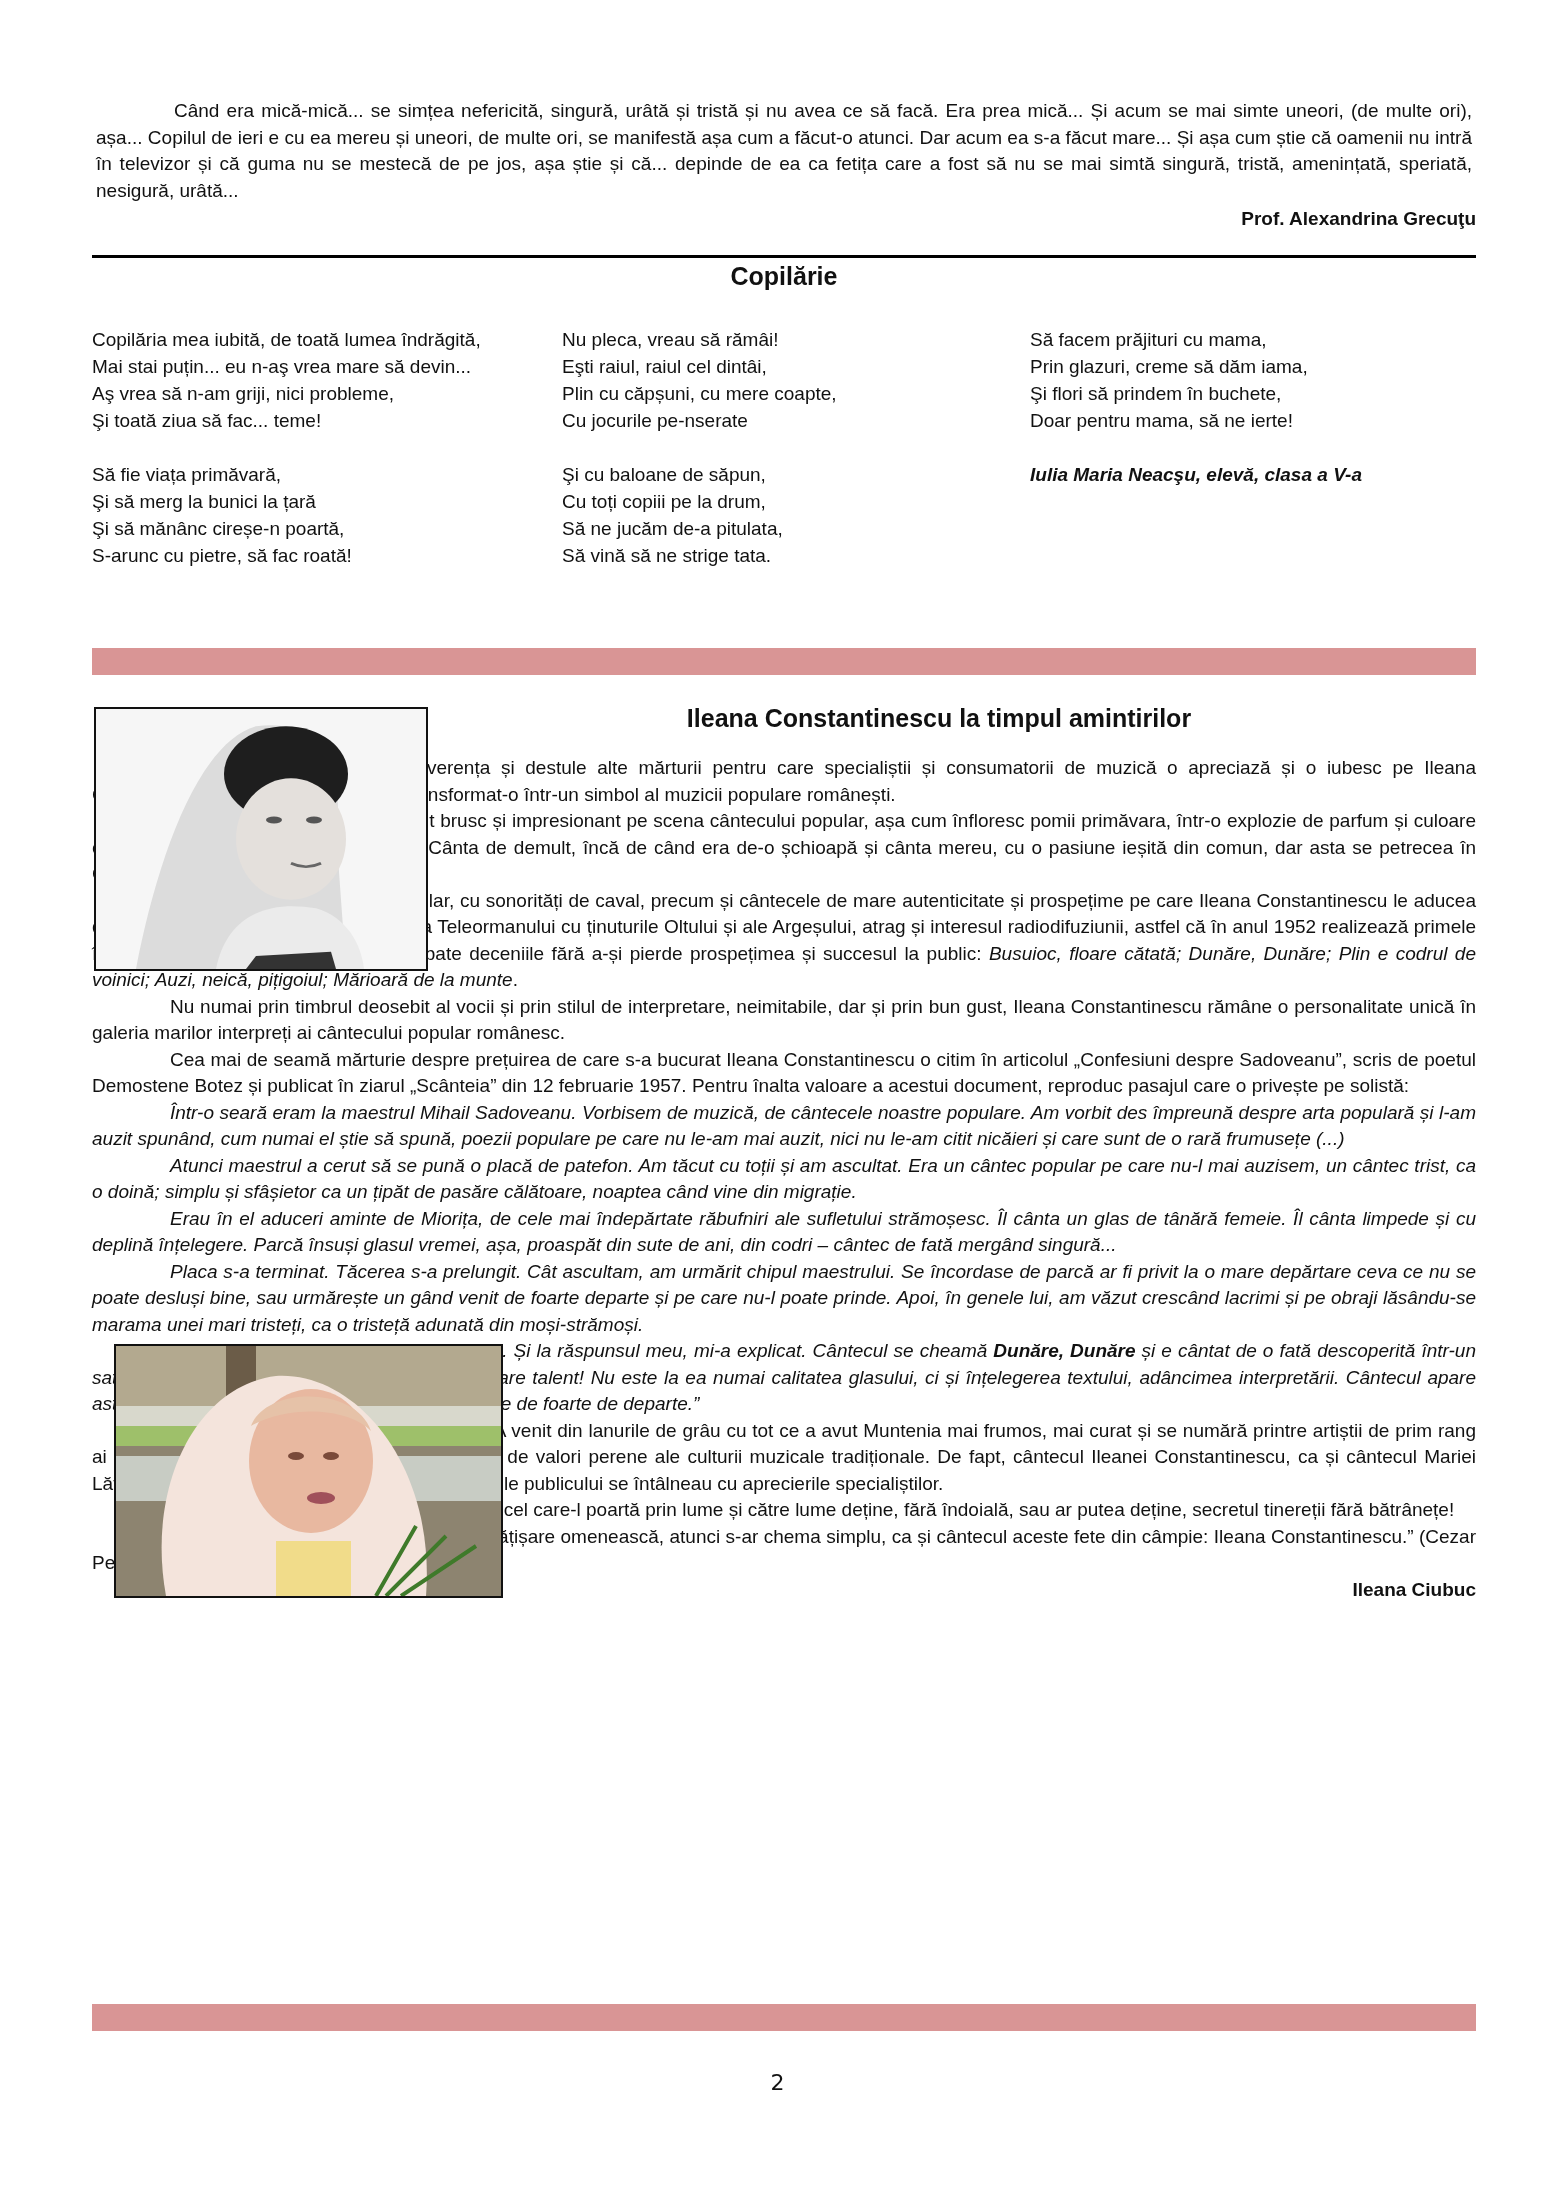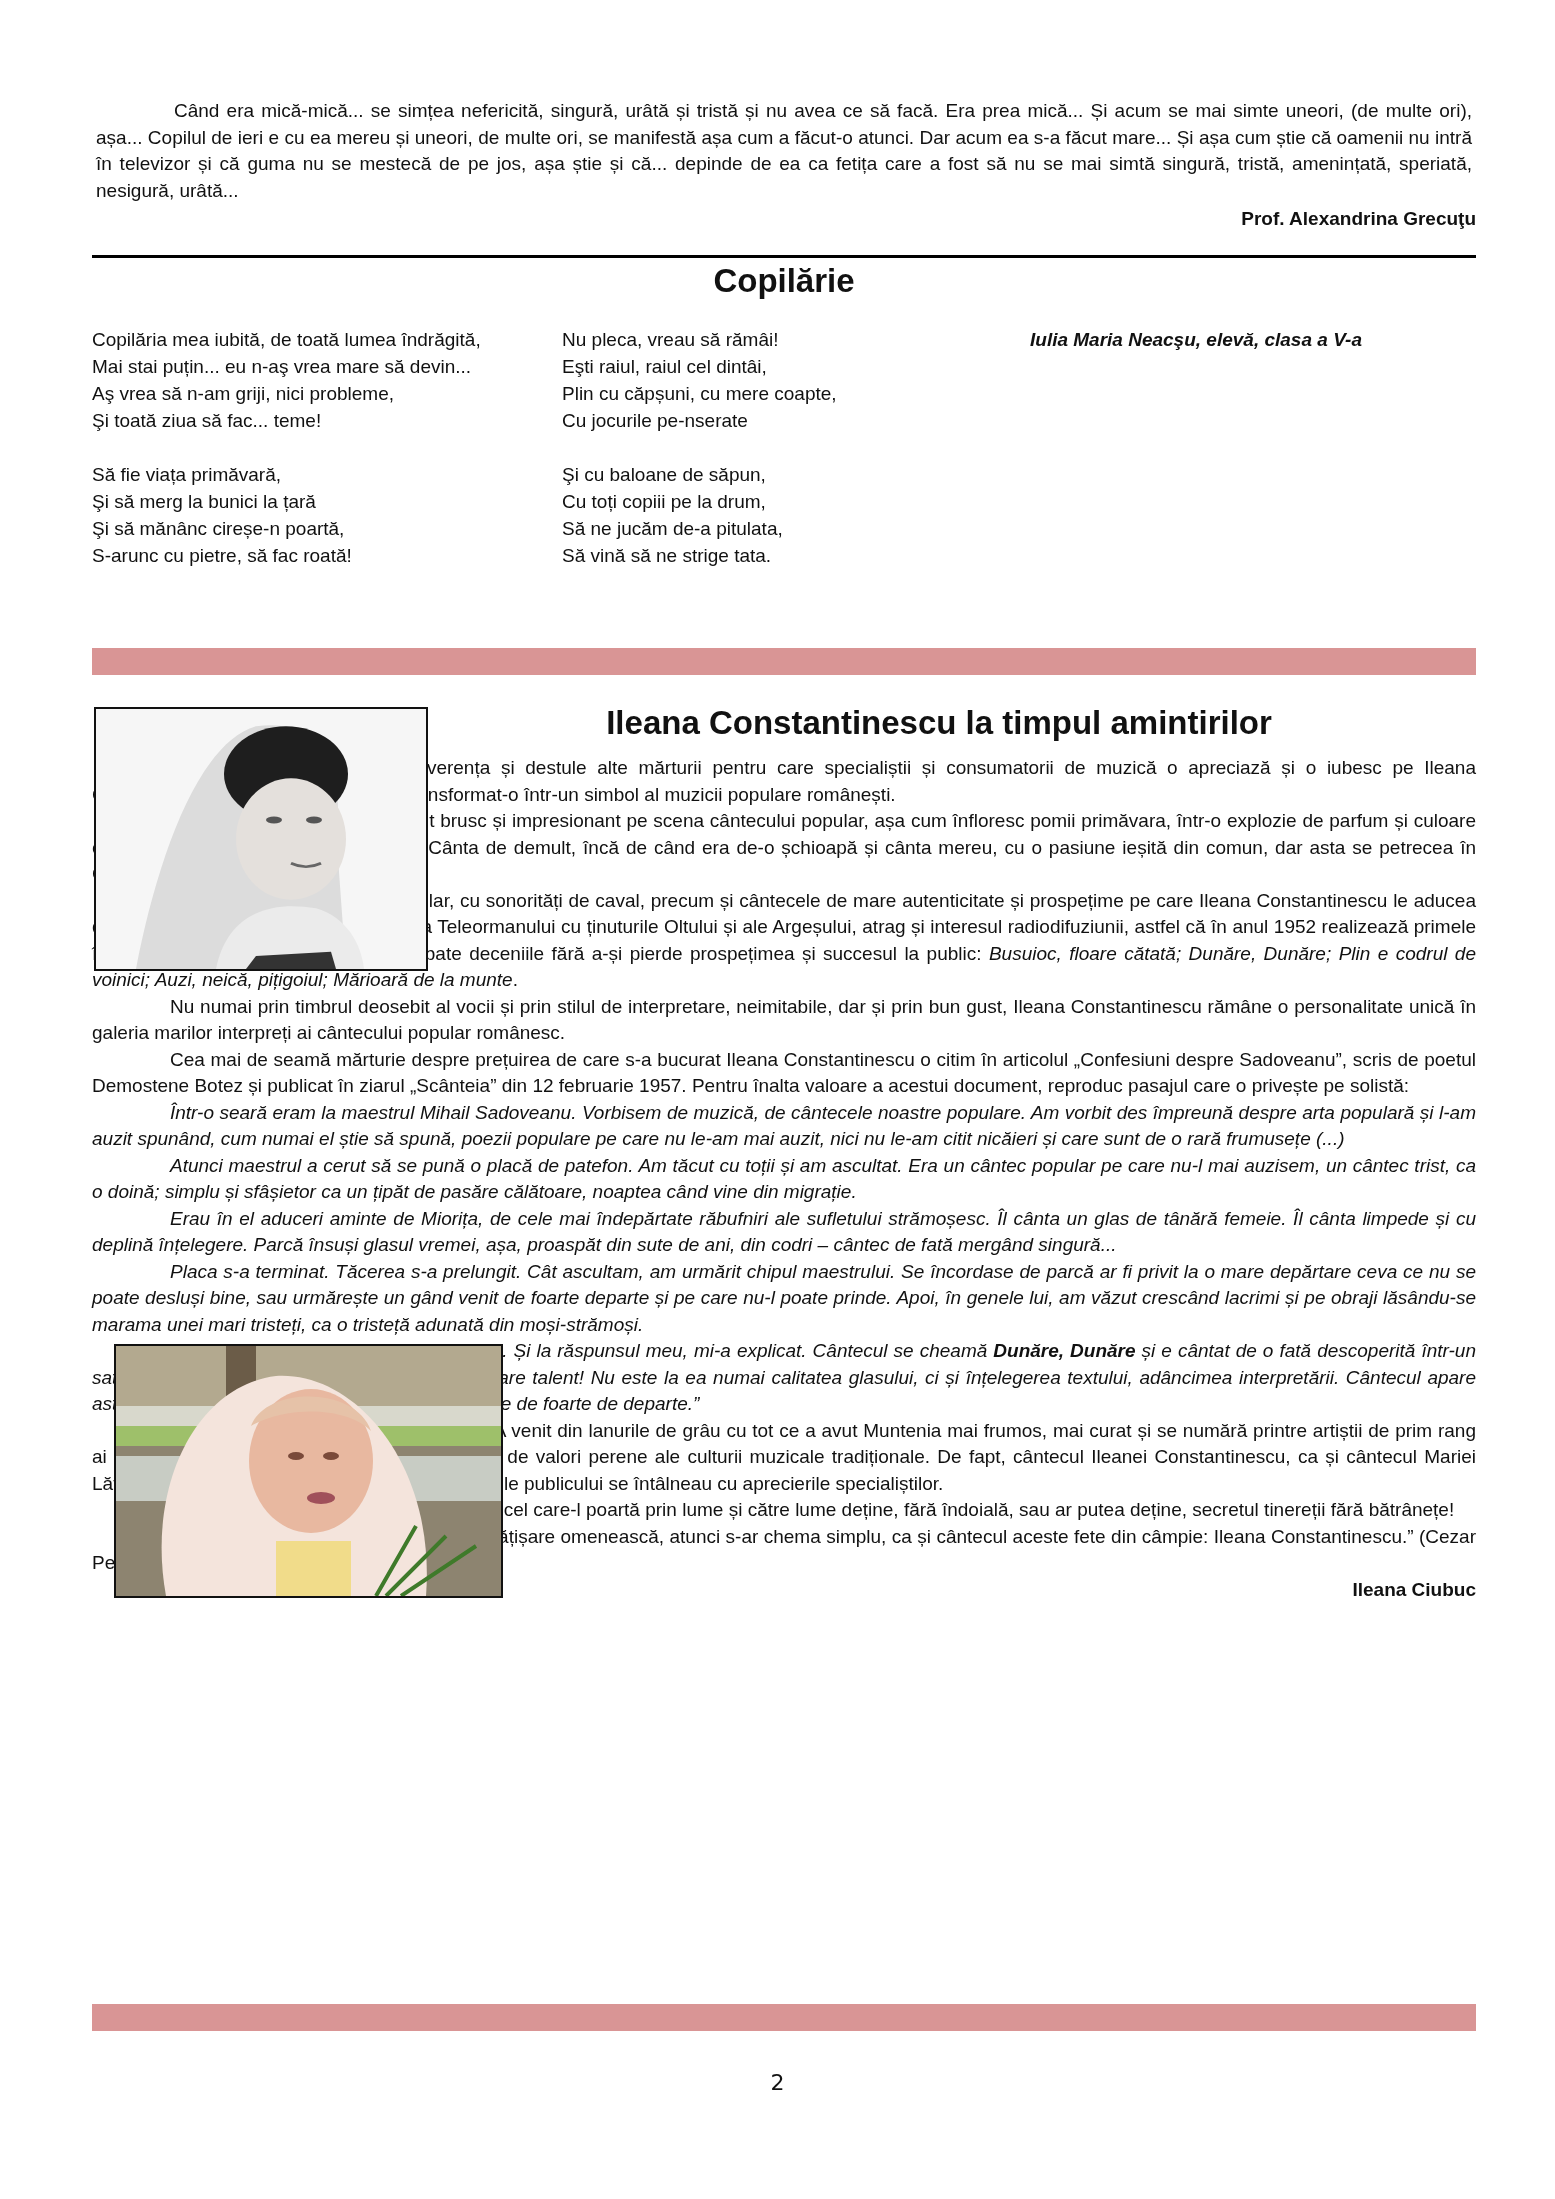--- a/index.html
+++ b/index.html
@@ -5,21 +5,21 @@
   html, body { margin: 0; padding: 0; background: #ffffff; }
   body { width: 1555px; height: 2199px; position: relative; overflow: hidden;
          font-family: "Liberation Sans", sans-serif; color: #111; }
   .page { position: absolute; left: 92px; top: 0; width: 1384px; }
   .para { font-size: 19px; line-height: 26.5px; text-align: justify; margin: 4px; }
   .indent { text-indent: 78px; }
   #intro { position: absolute; top: 94px; left: 0; width: 1384px; }
   .sig-right { text-align: right; font-weight: bold; font-size: 19px; margin: 2px 0 0 0; }
   .rule { position: absolute; left: 0; width: 1384px; height: 3px; background: #000; }
   .title { position: absolute; left: 0; width: 1384px; text-align: center;
-           font-weight: bold; font-size: 33px; }
+           font-weight: bold; font-size: 25px; }
   .poem { position: absolute; top: 326px; font-size: 19px; line-height: 27px; }
   .poem p { margin: 0; }
   .stanza { margin-bottom: 27px !important; }
   .pinkbar { position: absolute; left: 0; width: 1384px; height: 27px; background: #d99595; }
   .photo { position: absolute; border: 2px solid #111; overflow: hidden; }
   .photo svg { display: block; width: 100%; height: 100%; }
   #article { position: absolute; top: 755px; left: 0; width: 1384px; }
   #article .para { margin: 0; }
   .float-l { float: left; width: 330px; height: 260px; }
   .float-r { float: right; width: 385px; height: 250px; margin-top: 6px; }
@@ -65,20 +65,26 @@
     </p>
     <p class="stanza">
       <span>Şi cu baloane de săpun,</span><br>
       <span>Cu toți copiii pe la drum,</span><br>
       <span>Să ne jucăm de-a pitulata,</span><br>
       <span>Să vină să ne strige tata.</span>
     </p>
   </div>
 
   <div class="poem" style="left:938px; width:446px;">
+    <p class="stanza">
+      <span>Să facem prăjituri cu mama,</span><br>
+      <span>Prin glazuri, creme să dăm iama,</span><br>
+      <span>Şi flori să prindem în buchete,</span><br>
+      <span>Doar pentru mama, să ne ierte!</span>
+    </p>
     <p style="margin:0; font-weight:bold; font-style:italic;">Iulia Maria Neacşu, elevă, clasa a V-a</p>
   </div>
 
   <div class="pinkbar" style="top:648px;"></div>
 
   <div class="title" style="top:704px; left:310px; width:1074px;">Ileana Constantinescu la timpul amintirilor</div>
 
   <div id="article">
     <div class="photo float-l" style="margin-left:2px; margin-right:30px; margin-top:-48px;">
       <svg viewBox="0 0 330 300" preserveAspectRatio="none">

